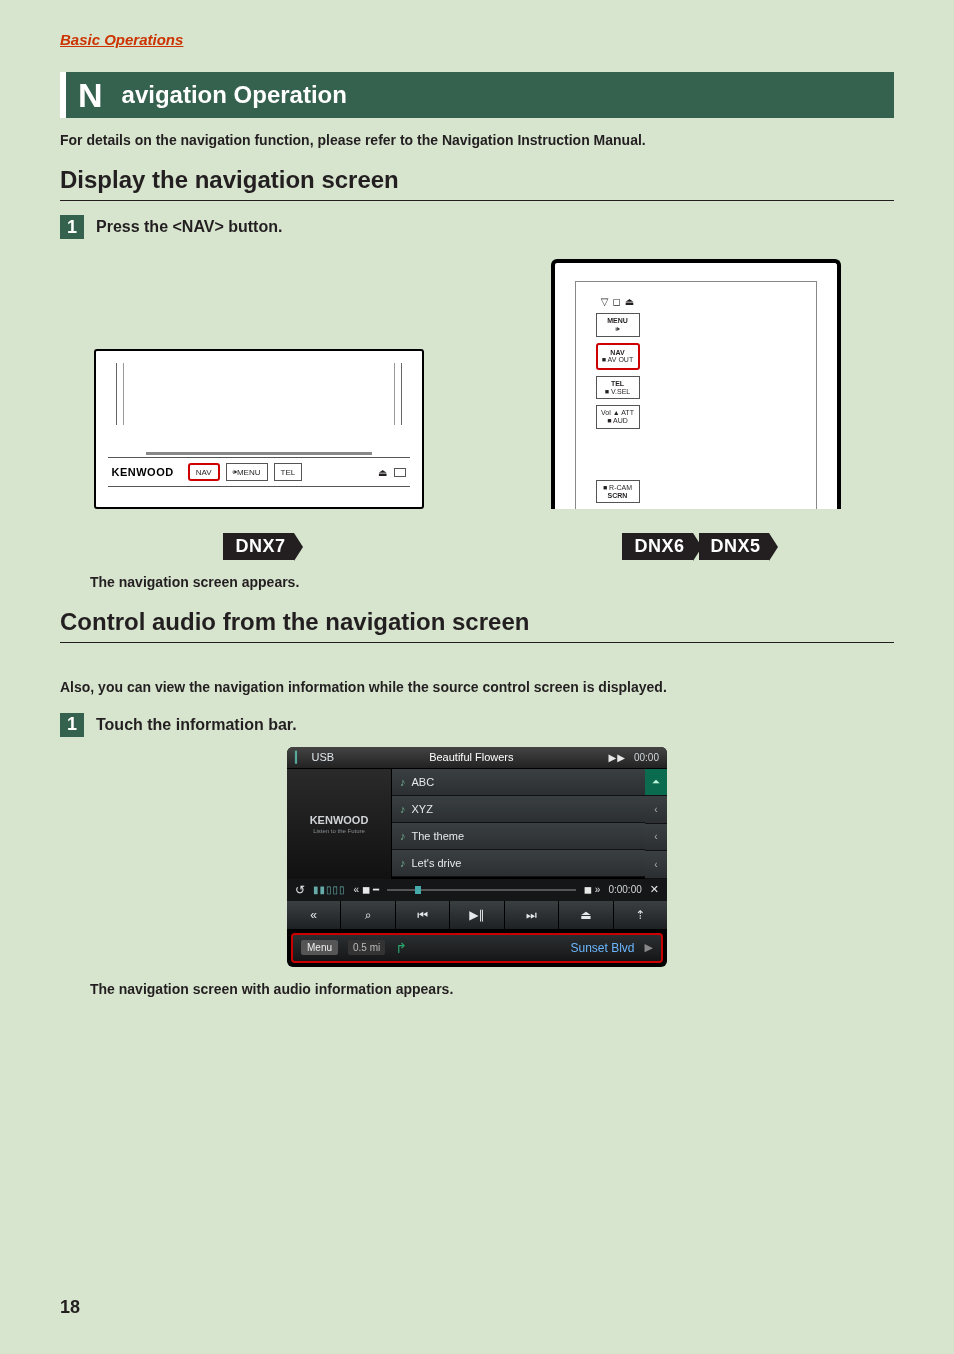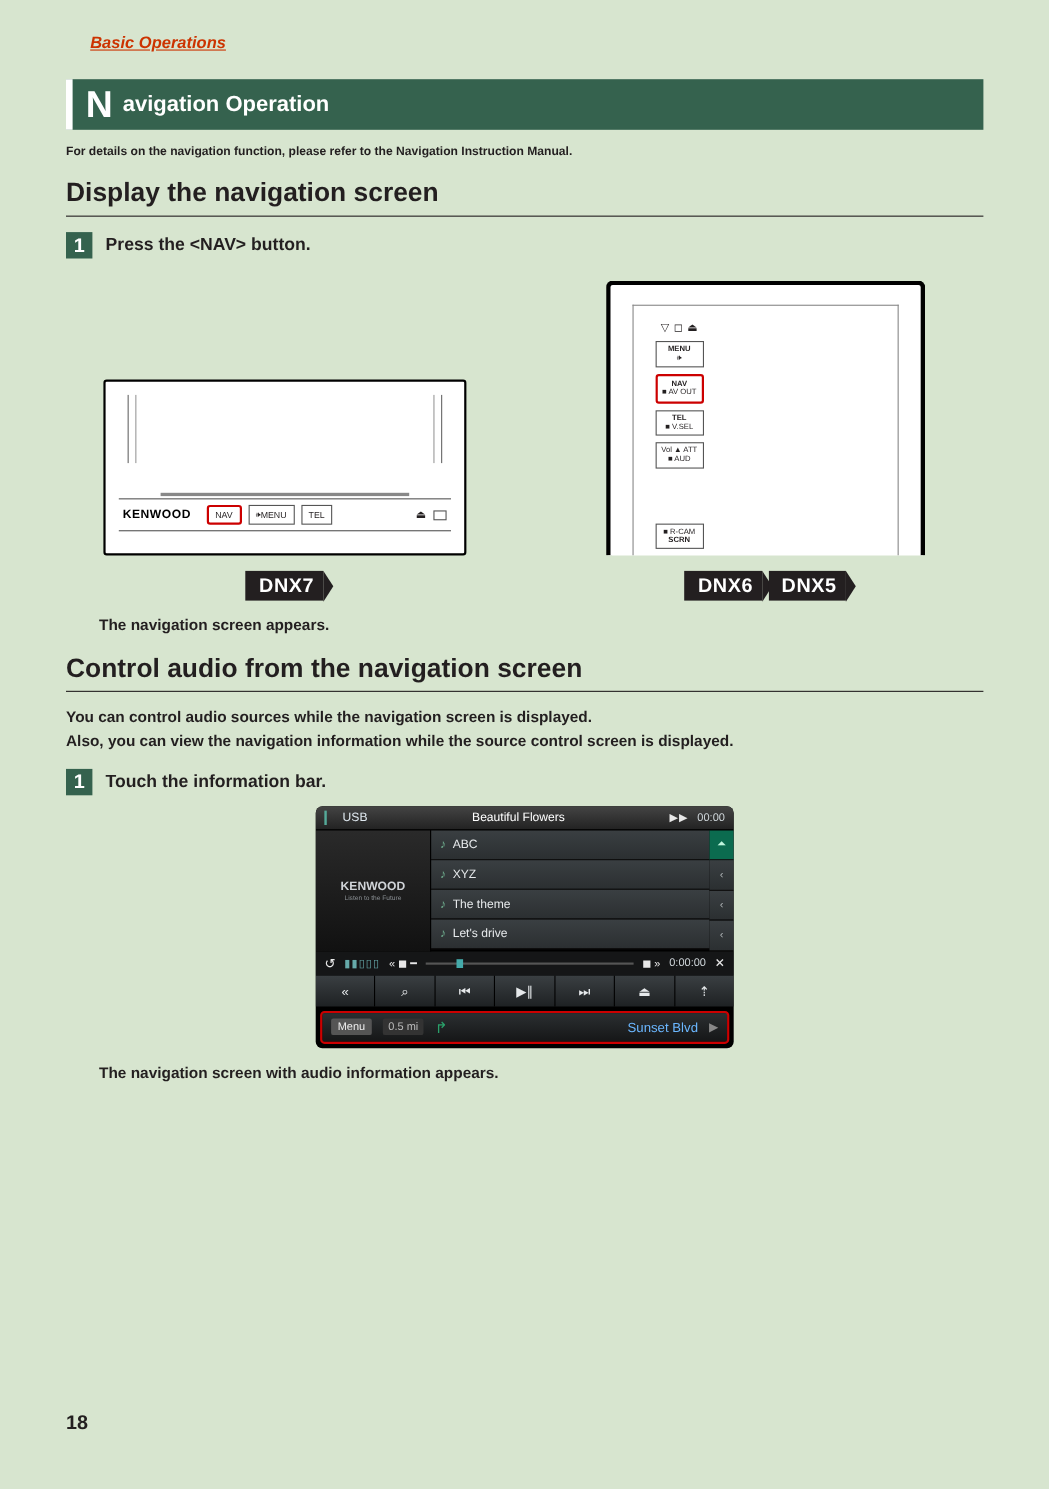--- a/index.html
+++ b/index.html
@@ -13,46 +13,46 @@
   }
   .topnav a {
     display: block;
     font-style: italic;
     font-weight: bold;
     font-size: 15px;
     text-decoration: underline;
     line-height: 1.35;
   }
   .topnav a.top-link { color: #1a64d6; }
-  .topnav a.section-link { color: #cc3300; margin-left: 22px; }
+  .topnav a.section-link { color: #cc3300; }
 
   .section-banner {
     margin-top: 22px;
     background: #35624e;
     height: 46px;
     display: flex;
     align-items: center;
     border-left: 6px solid #fff;
   }
   .section-banner .initial {
     color: #fff;
     font-weight: bold;
     font-size: 34px;
     margin-left: 12px;
     font-family: "Segoe UI Semibold", "Helvetica Neue", Arial, sans-serif;
   }
   .section-banner .rest {
     color: #fff;
     font-weight: bold;
-    font-size: 20px;
-    margin-left: 9px;
+    font-size: 24px;
+    margin-left: 19px;
   }
 
   .intro {
-    font-size: 11px;
+    font-size: 14px;
     font-weight: bold;
     margin-top: 14px;
   }
 
   h2.sub {
     font-size: 24px;
     font-weight: bold;
     margin: 18px 0 0 0;
     padding-bottom: 6px;
     border-bottom: 1px solid #231f20;
@@ -123,21 +123,21 @@
   }
   .device7 .btn.nav { border:2px solid #cc0000; border-radius:3px; }
   .device7 .spacer { flex:1; }
   .device7 .eject { font-size:10px; border:none; }
   .device7 .slot { width:12px; height:9px; border:1px solid #555; }
   .device7 .lines {
     position:absolute; left:50px; right:50px; top:100px; height:4px;
     border-bottom:3px solid #888;
   }
 
-  .model-badges { margin-top:14px; display:flex; gap:6px; }
+  .model-badges { margin-top:24px; display:flex; gap:6px; }
   .badge {
     background:#231f20; color:#fff; font-weight:bold; font-size:18px;
     padding:3px 8px 3px 12px;
     position:relative; letter-spacing:0.5px;
   }
   .badge::after {
     content:""; position:absolute; right:-9px; top:0; bottom:0;
     border-left:9px solid #231f20;
     border-top:14px solid transparent; border-bottom:14px solid transparent;
   }
@@ -328,21 +328,21 @@
       <span class="badge">DNX5</span>
     </div>
   </div>
 </div>
 
 <p class="caption">The navigation screen appears.</p>
 
 <h2 class="sub" style="">Control audio from the navigation screen</h2>
 
 <p class="bodytext" style="margin-top:12px;">
-  <span>You can control audio sources while the navigation screen is displayed.</span><br>
+  <br>
   <span>Also, you can view the navigation information while the source control screen is displayed.</span>
 </p>
 
 <div class="step">
   <div class="num">1</div>
   <div class="label">Touch the information bar.</div>
 </div>
 
 <div class="audiofig-wrap">
   <div class="audiofig">

